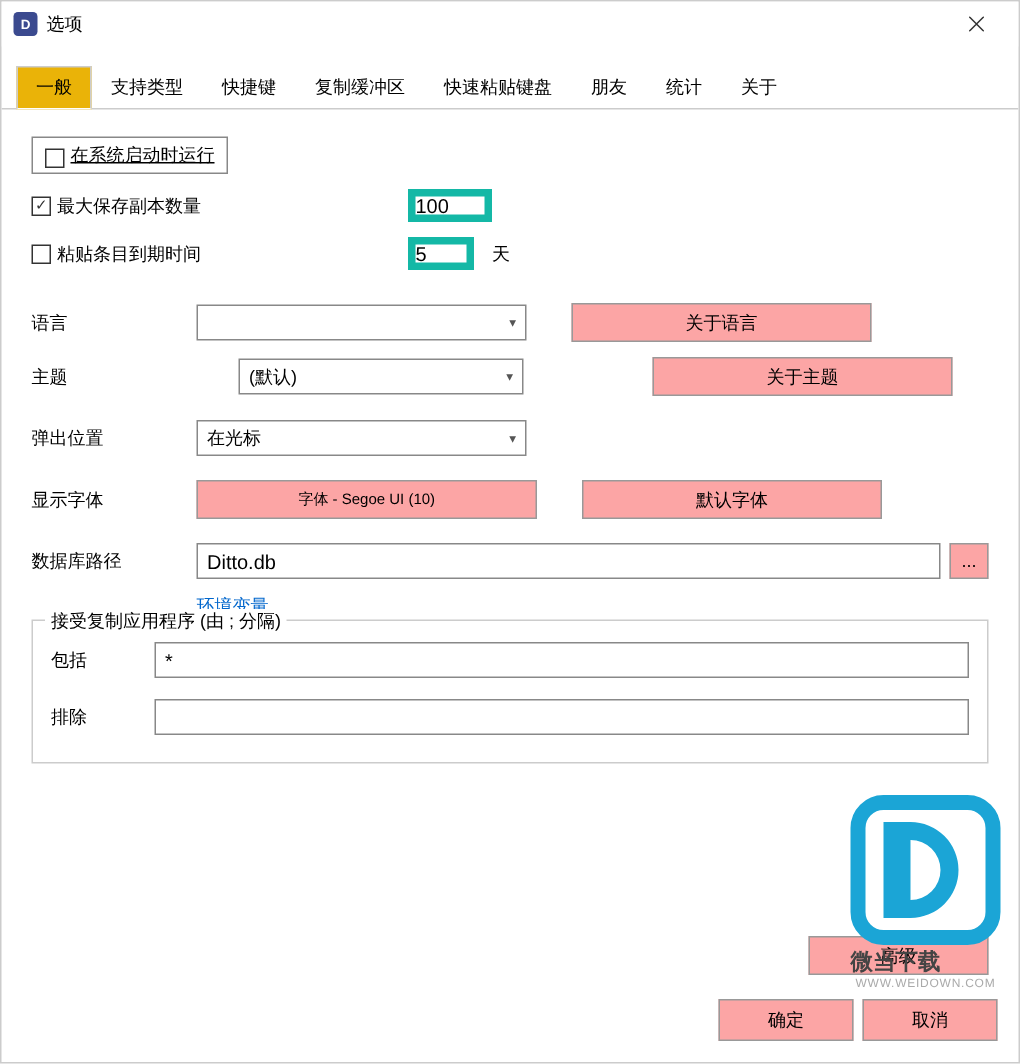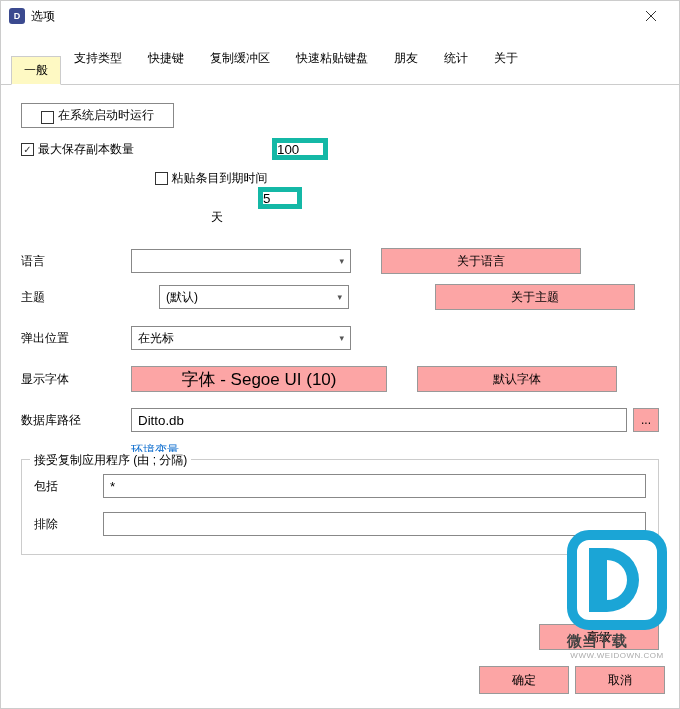--- a/index.html
+++ b/index.html
@@ -52,22 +52,21 @@
   padding: 5px 12px;
   cursor: pointer;
   border: 1px solid transparent;
   border-bottom: none;
   position: relative;
   top: 1px;
 }
 .tab.active {
   border-color: #ccc;
   border-bottom: 1px solid #fff;
-  background: #fef9c3;
-  margin-top: 12px;
+  background: #eab308;
 }
 .content {
   padding: 18px 20px;
 }
 .row {
   display: flex;
   align-items: center;
   margin-bottom: 10px;
 }
 .checkbox-row {
@@ -81,23 +80,24 @@
   border: 1px solid #333;
   margin-right: 4px;
   display: flex;
   align-items: center;
   justify-content: center;
   font-size: 10px;
   color: #333;
 }
 .checkbox-label-boxed {
   border: 1px solid #888;
-  padding: 3px 19px;
+  padding: 3px 8px;
   display: flex;
   align-items: flex-end;
+  text-decoration: underline;
 }
 .checkbox-label-plain {
   display: flex;
   align-items: center;
 }
 .num-input {
   width: 56px;
   height: 22px;
   border: 5px solid #14b8a6;
   padding: 0 0;
@@ -246,21 +246,21 @@
   </div>
 
   <div class="checkbox-row" style="width:320px;">
     <div class="checkbox-label-plain">
       <span class="checkbox">✓</span>
       <span>最大保存副本数量</span>
     </div>
     <input class="num-input" style="margin-left: 138px;" value="100">
   </div>
 
-  <div class="checkbox-row" style="width:380px;flex-direction:column;">
+  <div class="checkbox-row" style="width:380px;">
     <div class="checkbox-label-plain">
       <span class="checkbox"></span>
       <span>粘贴条目到期时间</span>
     </div>
     <input class="num-input" style="margin-left: 138px; width: 44px;" value="5">
     <span class="unit-label">天</span>
   </div>
 
   <div class="row" style="margin-top:22px;">
     <div class="label-col">语言</div>
@@ -285,21 +285,21 @@
   <div class="row" style="margin-top:16px;">
     <div class="label-col">弹出位置</div>
     <div class="select" style="width:220px;">
       <span>在光标</span>
       <span class="select-arrow">▾</span>
     </div>
   </div>
 
   <div class="row" style="margin-top:16px;">
     <div class="label-col">显示字体</div>
-    <div class="btn" style="width:256px;font-size:17px;">字体 - Segoe UI (10)</div>
+    <div class="btn" style="width:227px;font-size:10px;">字体 - Segoe UI (10)</div>
     <div style="width:30px;"></div>
     <div class="btn" style="width:200px;">默认字体</div>
   </div>
 
   <div class="row" style="margin-top:16px;">
     <div class="label-col">数据库路径</div>
     <input class="text-input" style="flex: 1 1 0%;" value="Ditto.db">
     <div style="width:6px;"></div>
     <div class="btn" style="width:26px;height:24px;">...</div>
   </div>

